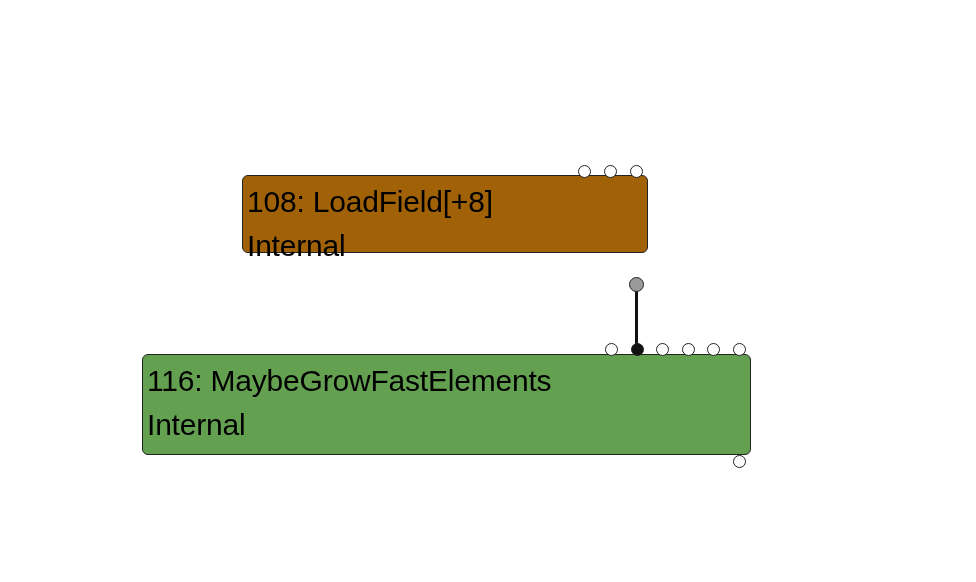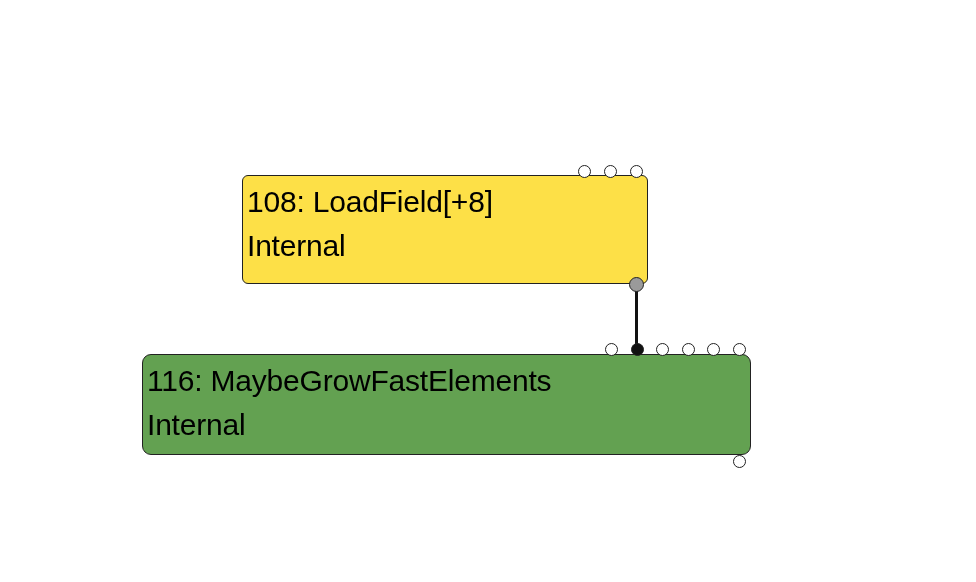--- a/index.html
+++ b/index.html
@@ -59,26 +59,26 @@
   .edge {
     position: absolute;
     background: #111111;
   }
 </style>
 </head>
 <body style="background: rgb(255, 255, 255);">
 
 <div id="graph-canvas">
     <div class="edge" style="left: 634.5px; top: 284px; width: 3px; height: 65px; background: rgb(17, 17, 17);"></div>
-    <div class="node" style="left: 242px; top: 175px; width: 406px; height: 109px; background: #fde047;"><span class="node-line">108: LoadField[+8]</span><span class="node-line">Internal</span></div>
+    <div class="node" style="left: 242px; top: 175px; width: 406px; height: 78px; background: #a16207;"><span class="node-line">108: LoadField[+8]</span><span class="node-line">Internal</span></div>
     <div class="port" style="left: 577.5px; top: 164.5px;"></div>
     <div class="port" style="left: 603.5px; top: 164.5px;"></div>
     <div class="port" style="left: 629.5px; top: 164.5px;"></div>
     <div class="port gray" style="left: 628.5px; top: 276.5px;"></div>
-    <div class="node" style="left: 142px; top: 354px; width: 609px; height: 101px; background: rgb(99, 161, 81); border-radius: 9px;"><span class="node-line">116: MaybeGrowFastElements</span><span class="node-line">Internal</span></div>
+    <div class="node" style="left: 142px; top: 354px; width: 609px; height: 101px; background: rgb(99, 161, 81);"><span class="node-line">116: MaybeGrowFastElements</span><span class="node-line">Internal</span></div>
     <div class="port" style="left: 604.5px; top: 342.5px;"></div>
     <div class="port filled" style="left: 630.5px; top: 342.5px;"></div>
     <div class="port" style="left: 655.5px; top: 342.5px;"></div>
     <div class="port" style="left: 681.5px; top: 342.5px;"></div>
     <div class="port" style="left: 706.5px; top: 342.5px;"></div>
     <div class="port" style="left: 732.5px; top: 342.5px;"></div>
     <div class="port" style="left: 732.5px; top: 454.5px;"></div>
   </div>
 
 </body></html>

